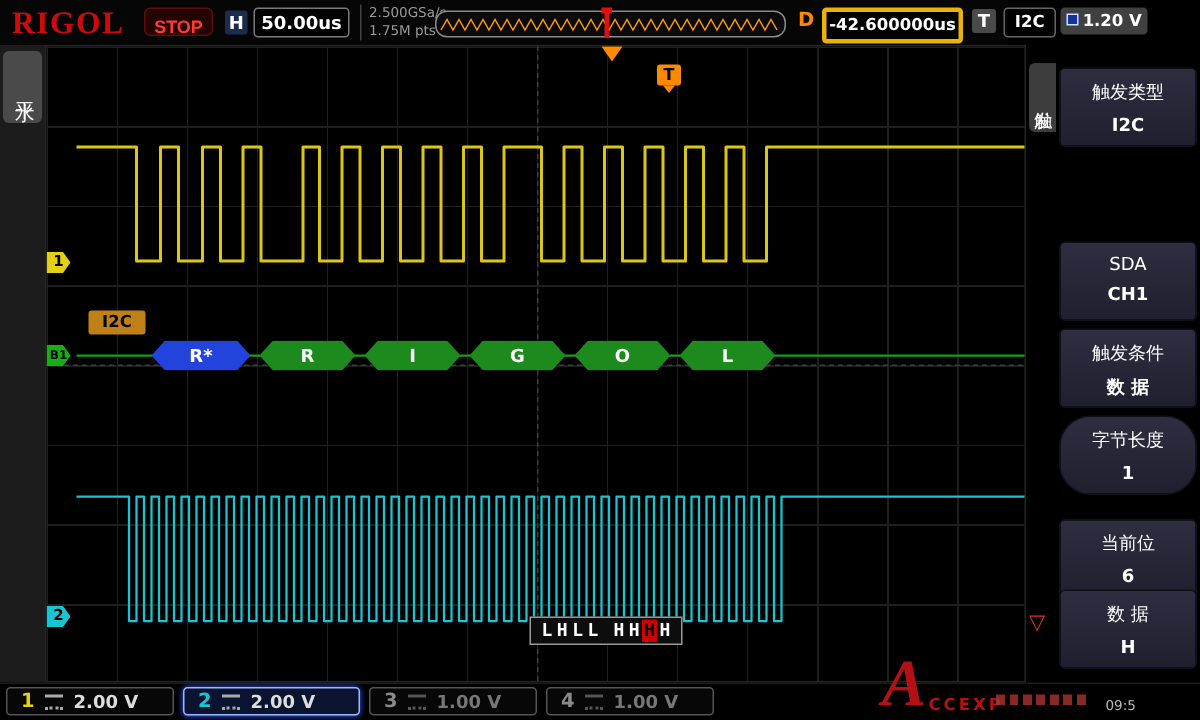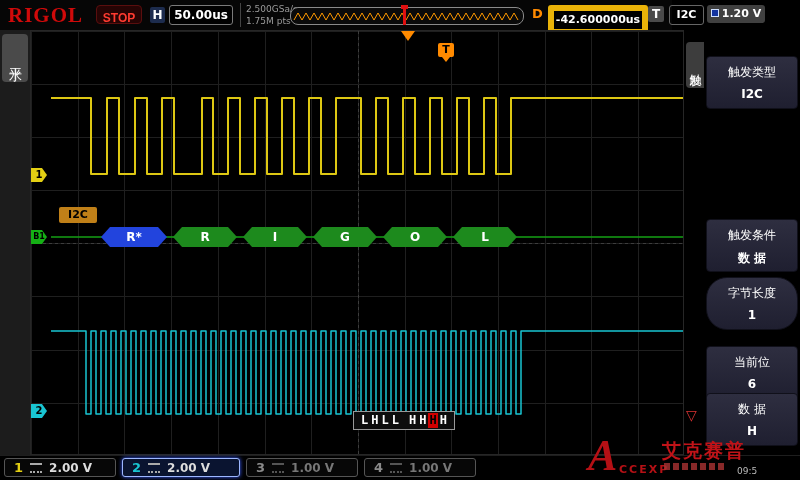--- a/index.html
+++ b/index.html
@@ -17,21 +17,21 @@
   .tbox{position:absolute;left:169px;top:5px;width:62px;height:18px;border:1px solid #7a7a7a;border-radius:3px;
         background:#000;color:#fff;font-size:12px;font-weight:bold;text-align:center;line-height:18px;}
   .srate{position:absolute;left:240px;top:3px;color:#9a9a9a;font-size:9px;line-height:12px;
          border-left:1px solid #444;padding-left:5px;}
   .hscroll{position:absolute;left:290px;top:7px;width:232px;height:16px;border:1px solid #8a8a8a;border-radius:8px;
            background:#0a0a0a;}
   .hscroll svg{position:absolute;left:0;top:0;}
   .hmarker{position:absolute;left:112px;top:-1px;width:3px;height:18px;background:#e01010;}
   .hmarker::before{content:"";position:absolute;left:-2px;top:-2px;width:7px;height:4px;background:#e01010;}
   .dlab{position:absolute;left:532px;top:6px;color:#ff8a00;font-weight:bold;font-size:13px;}
-  .dbox{position:absolute;left:548px;top:5px;width:88px;height:18px;border:6px solid #eab308;border-radius:3px;
+  .dbox{position:absolute;left:548px;top:5px;width:88px;height:18px;border:3px solid #eab308;border-radius:3px;
         color:#fff;font-size:11px;font-weight:bold;text-align:center;line-height:18px;background:#000;}
   .tlab{position:absolute;left:648px;top:6px;width:16px;height:16px;background:#4a4a4a;border-radius:2px;
         color:#fff;font-weight:bold;font-size:12px;text-align:center;line-height:16px;}
   .ttype{position:absolute;left:669px;top:5px;width:33px;height:18px;border:1px solid #666;border-radius:3px;
          color:#fff;font-size:11px;font-weight:bold;text-align:center;line-height:18px;}
   .tlevel{position:absolute;left:707px;top:5px;width:58px;height:18px;background:#404040;border-radius:3px;
           color:#fff;font-size:11px;font-weight:bold;text-align:center;line-height:18px;}
   .sq{display:inline-block;width:6px;height:6px;border:1px solid #cfe0ff;background:#1233a0;margin-right:3px;}
 
   
@@ -173,23 +173,27 @@
         <span class="bit cur">H</span>
         <span class="bit">H</span>
       </div>
   </div>
 
   <div class="rightstrip">
     <div class="vtab2">触发</div>
     <div class="redtri">▽</div>
   </div>
   <div class="menu" id="menu">
-      <div class="menu-item" style="top: 26px;">
+      <div class="menu-item" style="top: 15px;">
         <div class="lab">触发类型</div>
         <div class="val">I2C</div>
+      </div>
+      <div class="menu-item" style="top: 131px;">
+        <div class="lab">SDA</div>
+        <div class="val">CH1</div>
       </div>
       <div class="menu-item" style="top: 189px;">
         <div class="lab">触发条件</div>
         <div class="val">数 据</div>
       </div>
       <div class="menu-item" style="top: 247px; border-radius: 21px;">
         <div class="lab">字节长度</div>
         <div class="val">1</div>
       </div>
       <div class="menu-item" style="top: 305px; margin-top: 11px;">
@@ -222,17 +226,16 @@
       <div class="chbox dim" style="left: 364px; width: 112px;">
         <span class="chnum" style="color: rgb(138, 138, 138);">4</span>
         <span class="coupling"></span>
         <span class="chval">1.00 V</span>
       </div>
     </div>
 
   <div class="watermark">
     <span class="wm-a">A</span>
     <span class="wm-en">CCEXP</span>
-    <span class="wm-cn">艾克赛普</span>
     <span class="wm-sub"></span>
   </div>
 
 </div>
 
 </body></html>

